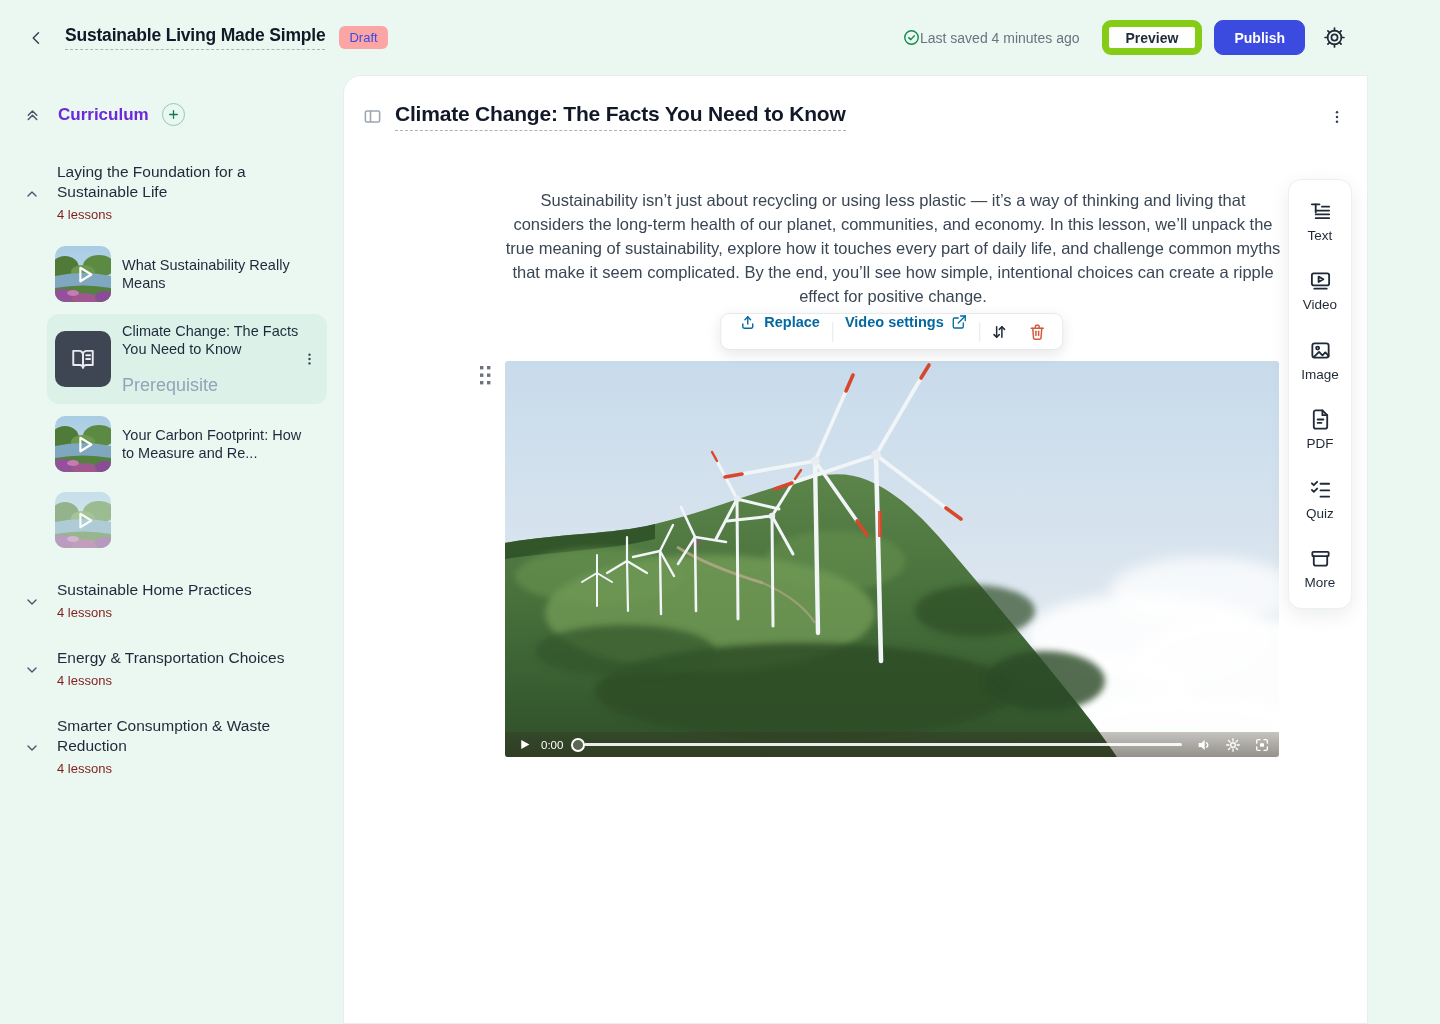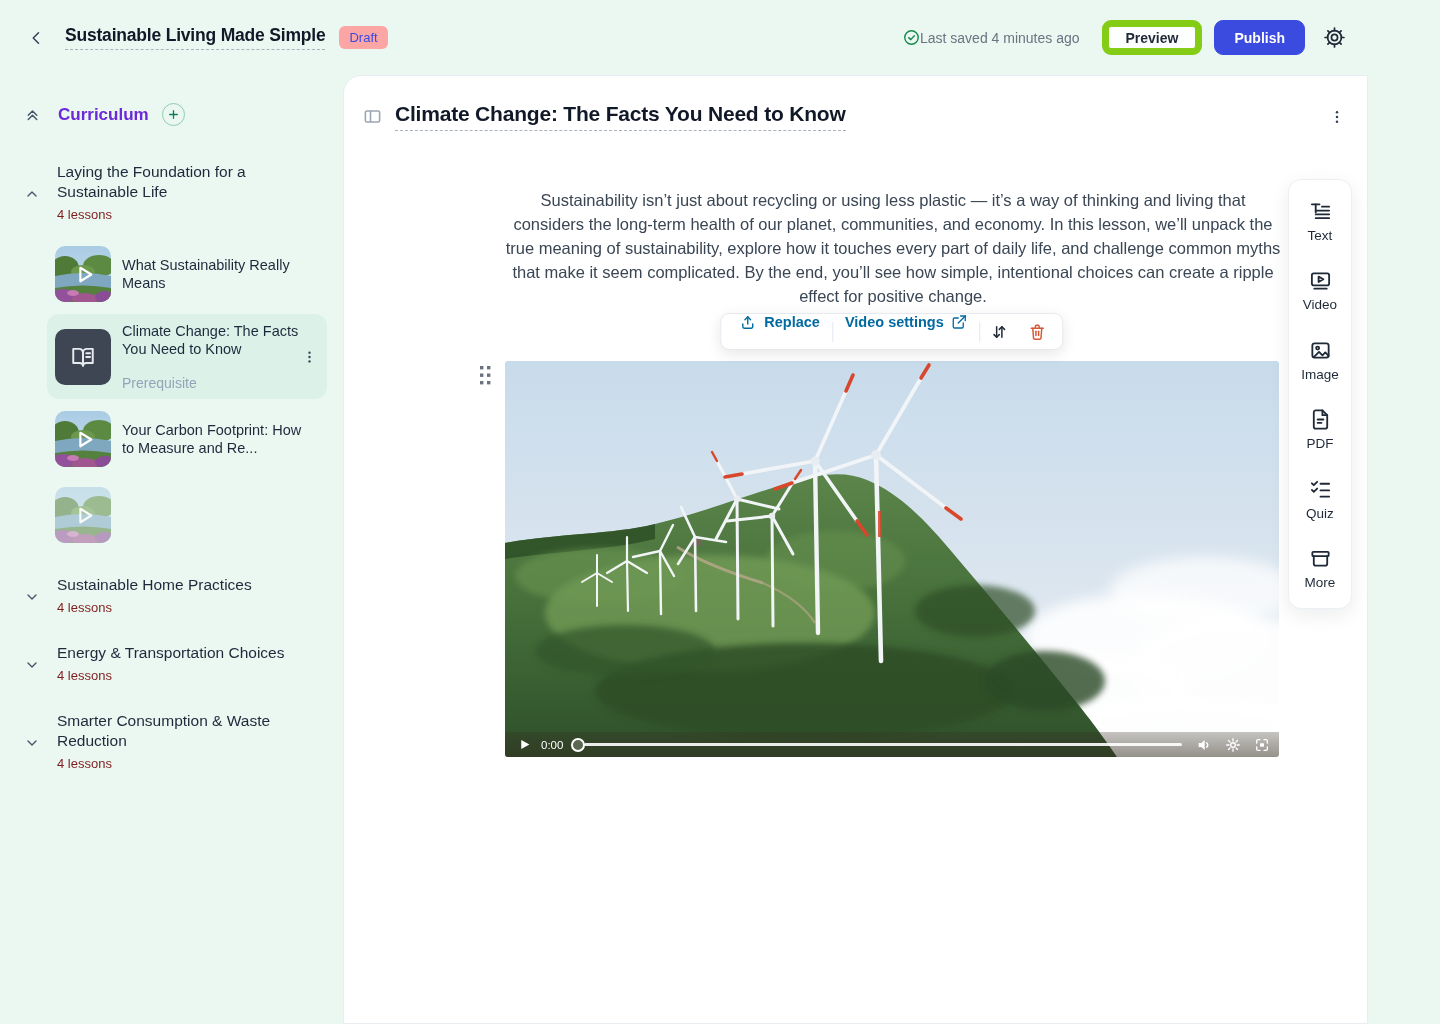--- a/index.html
+++ b/index.html
@@ -56,21 +56,21 @@
   .lesson-row { position:relative; display:flex; align-items:center; gap:11px;
     padding:8px; border-radius:12px; margin-bottom:4px; cursor:pointer; }
   .lesson-row.selected { background:#DCF2E9; }
   .lesson-thumb { position:relative; width:56px; height:56px; border-radius:10px; overflow:hidden; flex-shrink:0; }
   .lesson-thumb.dimmed { opacity:.55; }
   .lesson-thumb svg.scene { position:absolute; inset:0; }
   .thumb-play { position:absolute; inset:0; display:flex; align-items:center; justify-content:center; color:#fff; }
   .lesson-thumb.reading { background:#3E4654; display:flex; align-items:center; justify-content:center; color:#E7EAEE; }
   .lesson-text { min-width:0; }
   .lesson-title { font-size:14.5px; color:#1E293B; line-height:18px; }
-  .lesson-sub { margin-top:17px; font-size:14px; color:#94A3B8; }
+  .lesson-sub { margin-top:17px; font-size:18px; color:#94A3B8; }
   .lesson-sub.with-icon { display:flex; align-items:center; gap:5px; color:#8B97A6; }
   .lesson-kebab { position:absolute; right:10px; top:50%; transform:translateY(-50%);
     background:none; border:none; cursor:pointer; color:#334155; display:flex; }
 
   
   .main-card {
     position:absolute; top:75px; left:343px; right:0; bottom:0;
     background:#fff; border:1px solid #E8EDF1; border-top-left-radius:18px;
   }
   .lesson-header { display:flex; align-items:center; padding:26px 22px 0 19px; }

